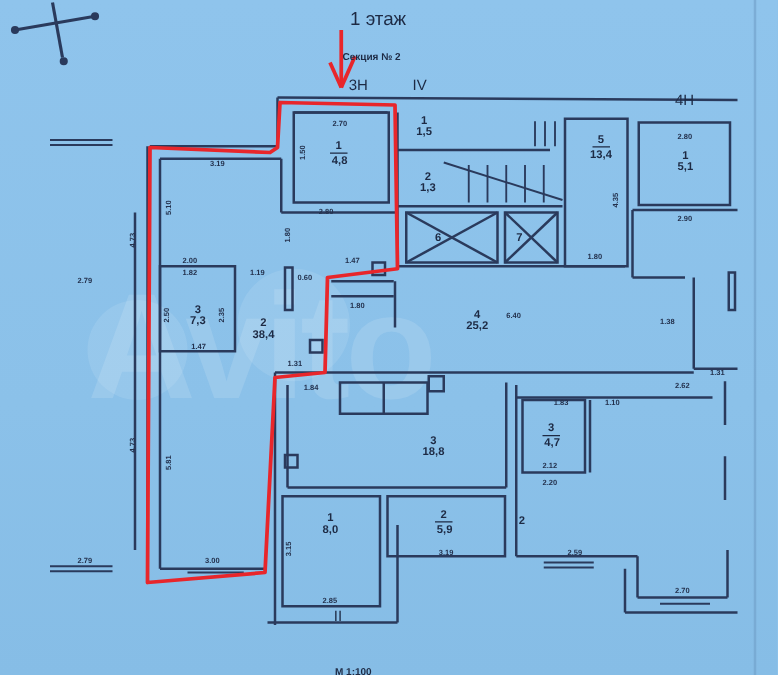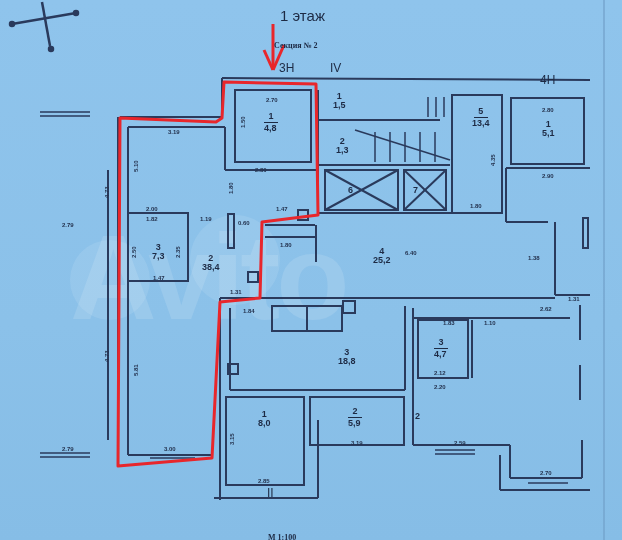--- a/index.html
+++ b/index.html
@@ -16,24 +16,24 @@
   .page-edge {
     position: absolute; left: 603px; top: 0; width: 2px; height: 540px;
     background: #6f9fc8; opacity: 0.6;
   }
   svg.plan { position: absolute; left: 0; top: 0; }
   .lbl {
     position: absolute; color: #1d2a44; font-weight: bold;
     white-space: nowrap; line-height: 1;
   }
   .title { font-size: 15px; font-weight: normal; }
-  .section { font-size: 8px; font-family: Liberation Serif, serif; }
+  .section { font-size: 8px; }
   .axis { font-size: 12px; font-weight: normal; }
   .room-num { font-size: 9px; text-align: center; }
-  .room-area { font-size: 9px; text-align: left; }
+  .room-area { font-size: 9px; text-align: right; }
   .dim { font-size: 6px; color: #24324e; }
   .dim.v { transform: rotate(-90deg); transform-origin: left top; }
   .room { position: absolute; text-align: center; }
   .room .sep { display: block; width: 14px; height: 1px; background: #1d2a44; margin: 1px auto; }
   .wm {
     position: absolute; left: 70px; top: 208px; font-size: 120px; font-weight: bold;
     color: rgba(255,255,255,0.13); letter-spacing: -4px; pointer-events: none;
   }
   .wm-circle { position:absolute; border-radius:50%; background: rgba(255,255,255,0.10); }
 </style>

